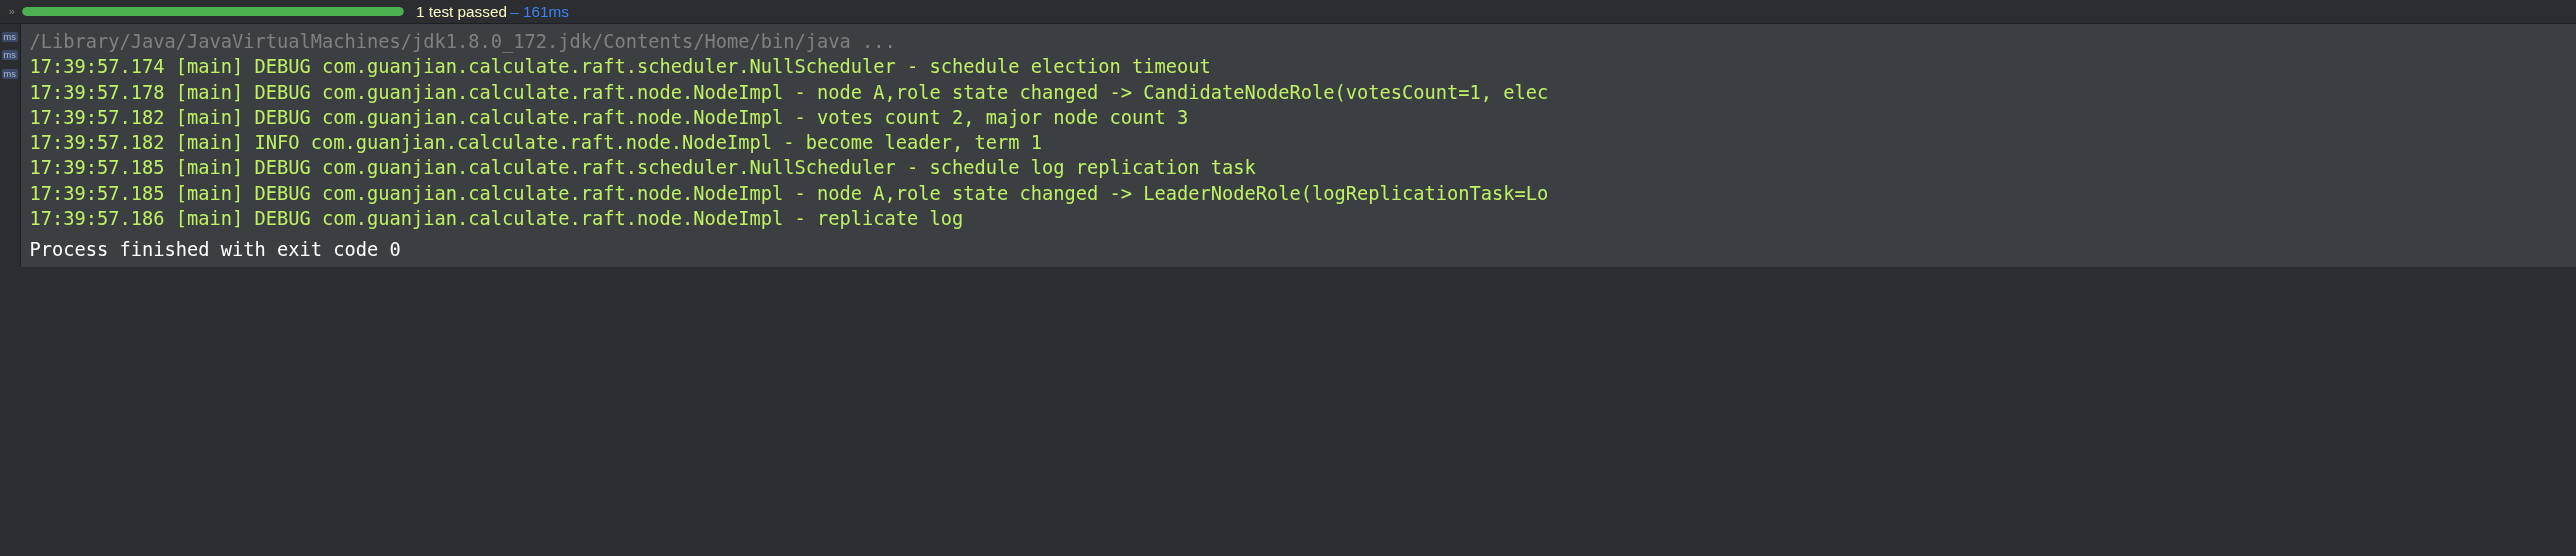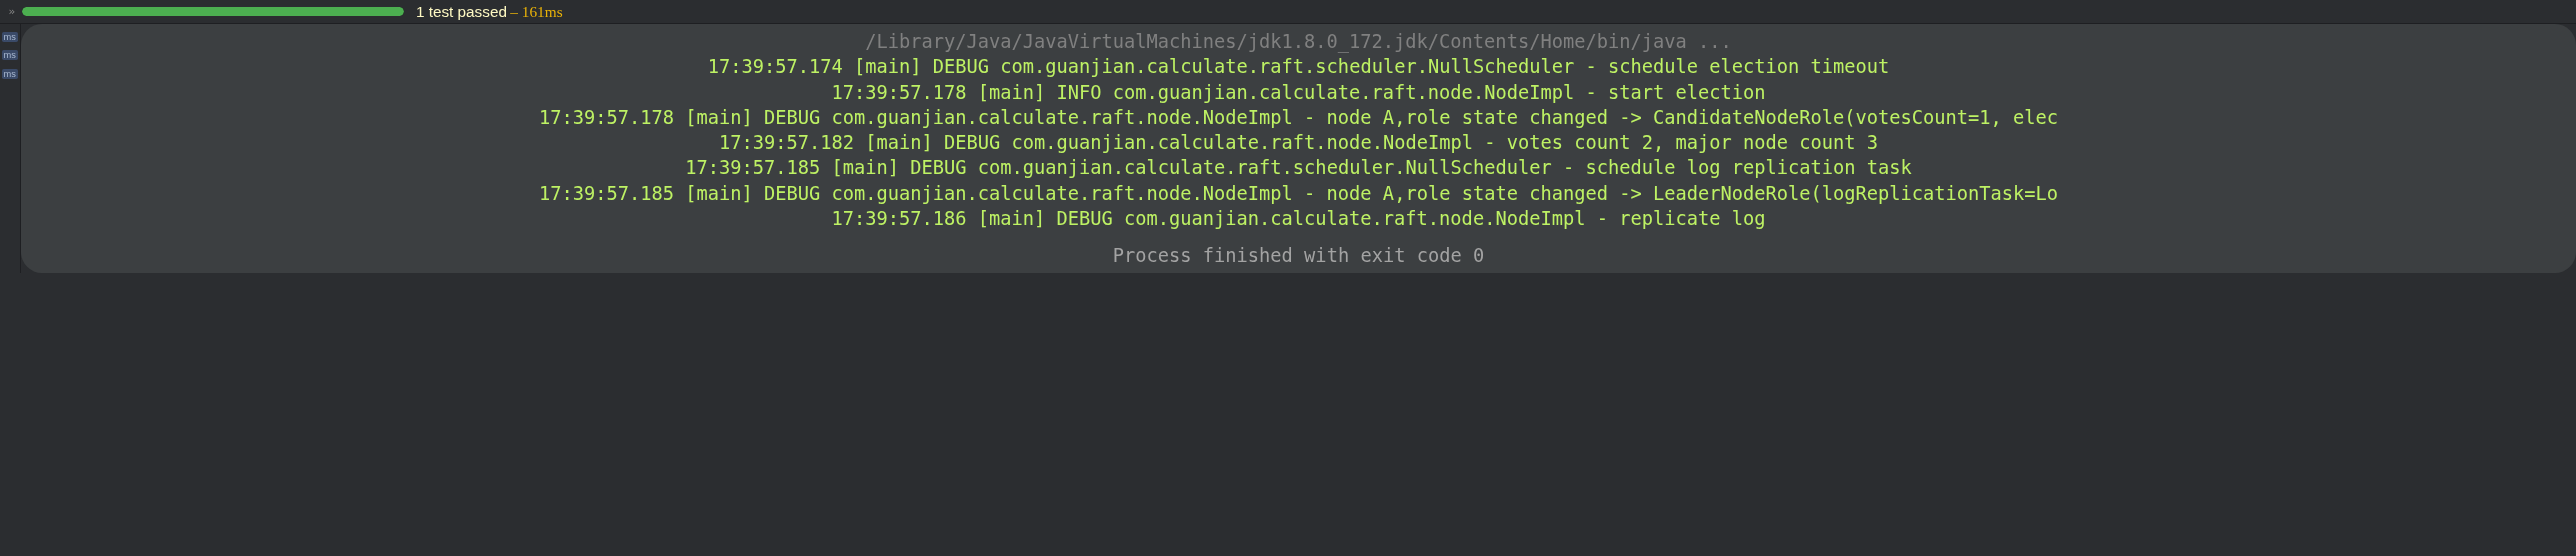--- a/index.html
+++ b/index.html
@@ -41,28 +41,27 @@
       height: 100%;
       background: #4caf50;
       border-radius: 5.1px;
     }
     .test-status {
       color: #fef9c3;
       font-size: 15.3px;
       font-family: -apple-system, 'Segoe UI', Arial, sans-serif;
     }
     .test-time {
-      color: #eab308;
+      color: #3b82f6;
       font-size: 15.3px;
-      font-family: Liberation Serif, serif;
+      font-family: Liberation Sans, sans-serif;
       margin-left: 3.4px;
     }
     .main-area {
       display: flex;
-      text-align: center;
     }
     .gutter {
       width: 21px;
       background: #2b2d30;
       border-right: 0.8px solid #1e1f22;
       padding-top: 3.4px;
     }
     .gutter-row {
       height: 18.7px;
       display: flex;
@@ -78,31 +77,30 @@
       border-radius: 1.7px;
       font-family: -apple-system, sans-serif;
     }
     .console {
       flex: 1;
       background: #3c3f41;
       padding: 5.1px 8.5px;
       line-height: 1.35;
       white-space: nowrap;
       overflow: hidden;
-      border-radius: 21px;
     }
     .cmd-line {
       color: #808080;
     }
     .log-line {
       color: #bef264;
     }
     .finish-line {
-      color: #a3a3a3;
-      margin-top: 12px;
+      color: #ffffff;
+      margin-top: 6px;
     }
   </style>
 </head>
 <body>
 
 <div class="top-bar">
   <span class="expand-icon">»</span>
   <div class="progress-bar">
     <div class="progress-fill" style="width:100%"></div>
   </div>
@@ -118,22 +116,22 @@
     <div class="gutter-row">
       <span class="gutter-badge">ms</span>
     </div>
     <div class="gutter-row">
       <span class="gutter-badge">ms</span>
     </div>
   </div>
   <div class="console">
     <div class="cmd-line">/Library/Java/JavaVirtualMachines/jdk1.8.0_172.jdk/Contents/Home/bin/java ...</div>
     <div class="log-line">17:39:57.174 [main] DEBUG com.guanjian.calculate.raft.scheduler.NullScheduler - schedule election timeout</div>
-    <div class="log-line">17:39:57.178 [main] INFO com.guanjian.calculate.raft.node.NodeImpl - start election</div>
     <div class="log-line">17:39:57.178 [main] DEBUG com.guanjian.calculate.raft.node.NodeImpl - node A,role state changed -&gt; CandidateNodeRole(votesCount=1, elec</div>
     <div class="log-line">17:39:57.182 [main] DEBUG com.guanjian.calculate.raft.node.NodeImpl - votes count 2, major node count 3</div>
+    <div class="log-line">17:39:57.182 [main] INFO com.guanjian.calculate.raft.node.NodeImpl - become leader, term 1</div>
     <div class="log-line">17:39:57.185 [main] DEBUG com.guanjian.calculate.raft.scheduler.NullScheduler - schedule log replication task</div>
     <div class="log-line">17:39:57.185 [main] DEBUG com.guanjian.calculate.raft.node.NodeImpl - node A,role state changed -&gt; LeaderNodeRole(logReplicationTask=Lo</div>
     <div class="log-line">17:39:57.186 [main] DEBUG com.guanjian.calculate.raft.node.NodeImpl - replicate log</div>
     <div class="finish-line">Process finished with exit code 0</div>
   </div>
 </div>
 
 
 </body></html>

